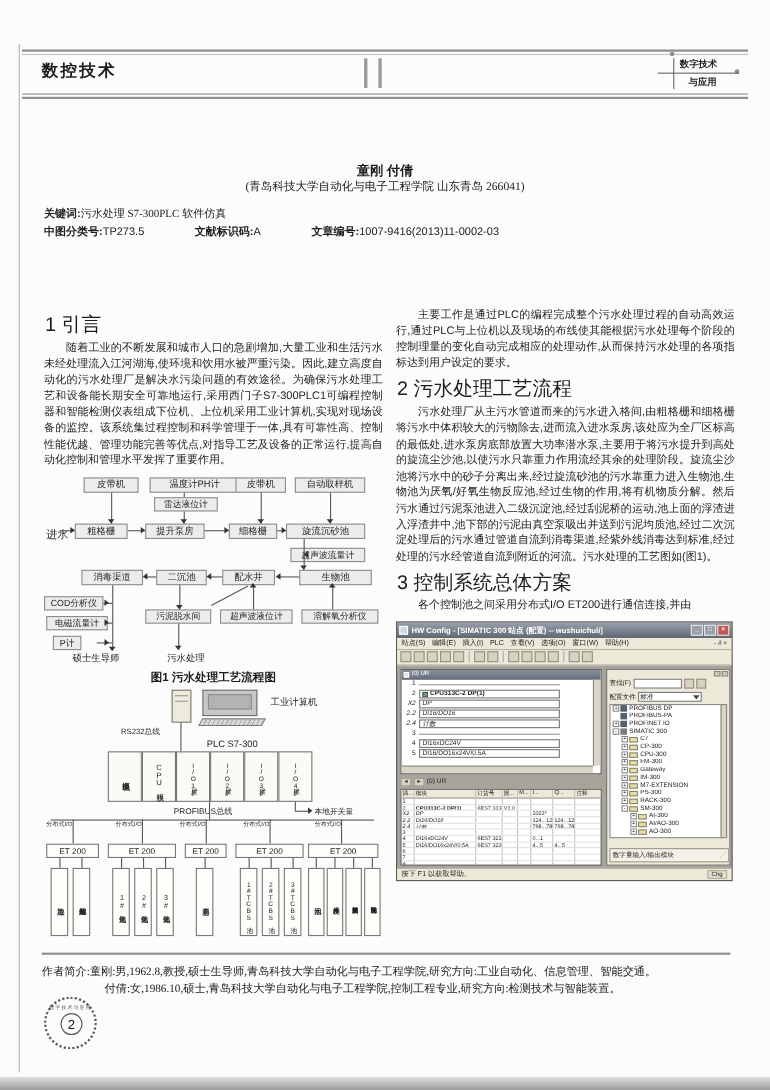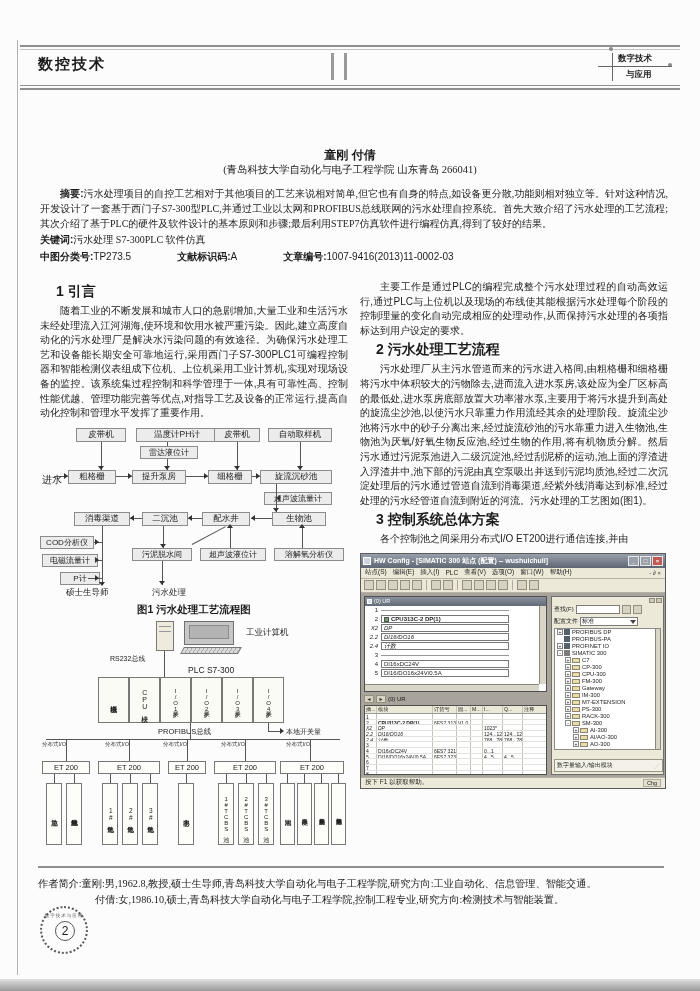--- a/index.html
+++ b/index.html
@@ -28,21 +28,21 @@
   
   .absblock{position:absolute;left:40px;right:32px;top:186px;font-size:10px;line-height:15px;text-align:justify}
   .absblock p{text-indent:2em;font-family:"Liberation Serif","DejaVu Serif",serif}
   .absblock .lbl{font-weight:bold;font-family:"Liberation Sans","DejaVu Sans",sans-serif;font-style:normal}
   .kwline{margin-top:1px;font-family:"Liberation Serif","DejaVu Serif",serif}
   .clsline{display:flex;margin-top:2px;font-family:"Liberation Sans","DejaVu Sans",sans-serif}
   .clsline .pair{margin-right:46px;white-space:nowrap}
   
   .col{position:absolute;top:280px;width:308px}
   .col-l{left:40px}.col-r{left:360px}
-  h3.sec{font-size:14px;font-weight:bold;margin:3px 16px 3px}
+  h3.sec{font-size:18px;font-weight:normal;margin:3px 1px 3px}
   p.body{font-size:10px;line-height:14.6px;text-align:justify;text-indent:2em}
   .caption{text-align:center;font-weight:bold;font-size:10.5px;margin:3px 0 4px}
   
   .fig{position:relative;width:306px}
   .fig1{height:174px;margin-top:5px;font-size:8.5px}
   .fig2{height:228px;margin-top:4px}
   .bx{position:absolute;height:14px;background:#ececec;border:1px solid #8c8c8c;display:flex;align-items:center;justify-content:center;text-align:center;padding:0 1px;white-space:nowrap;overflow:hidden}
   .bx.sm{height:13px;font-size:8px}
   .txt{position:absolute;white-space:nowrap}
   .ln{position:absolute;background:#555}
@@ -139,21 +139,20 @@
     <span class="hl"></span>
     <span class="t1">数字技术</span>
     <span class="t2">与应用</span>
   </div>
   <div class="rule rule-hdr-bottom"></div>
 
   <div class="authors">童刚  付倩</div>
   <div class="affil">(青岛科技大学自动化与电子工程学院  山东青岛  266041)</div>
 
   <div class="absblock">
-    <p><span class="lbl">摘要:</span><span>污水处理项目的自控工艺相对于其他项目的工艺来说相对简单,但它也有自身的特点,如设备更分散,功能则相对独立等。针对这种情况,开发设计了一套基于西门子S7-300型PLC,并通过工业以太网和PROFIBUS总线联网的污水处理自控系统。首先大致介绍了污水处理的工艺流程;其次介绍了基于PLC的硬件及软件设计的基本原则和步骤;最后利用STEP7仿真软件进行编程仿真,得到了较好的结果。</span></p>
     <div class="kwline"><span class="lbl">关键词:</span><span>污水处理  S7-300PLC  软件仿真</span></div>
     <div class="clsline">
       <span class="pair"><b>中图分类号:</b><span>TP273.5</span></span>
       <span class="pair"><b>文献标识码:</b><span>A</span></span>
       <span class="pair"><b>文章编号:</b><span>1007-9416(2013)11-0002-03</span></span>
     </div>
   </div>
 
   <div class="col col-l">
     <h3 class="sec">1 引言</h3>
@@ -167,24 +166,24 @@
       <div class="bx sm" style="left:100px;top:20px;width:58px">雷达液位计</div>
       <span class="txt" style="left:2px;top:47px;font-size:10px">进水</span>
       <div class="bx" style="left:28px;top:44px;width:48px">粗格栅</div>
       <div class="bx" style="left:92px;top:44px;width:54px">提升泵房</div>
       <div class="bx" style="left:168px;top:44px;width:44px">细格栅</div>
       <div class="bx" style="left:220px;top:44px;width:72px">旋流沉砂池</div>
       <div class="bx sm" style="left:224px;top:66px;width:68px">超声波流量计</div>
       <div class="bx" style="left:34px;top:86px;width:56px">消毒渠道</div>
       <div class="bx" style="left:102px;top:86px;width:46px">二沉池</div>
       <div class="bx" style="left:162px;top:86px;width:48px">配水井</div>
-      <div class="bx" style="left:232px;top:86px;width:54px">生物池</div>
+      <div class="bx" style="left:232px;top:86px;width:66px">生物池</div>
       <div class="bx sm" style="left:0;top:110px;width:54px">COD分析仪</div>
       <div class="bx sm" style="left:2px;top:128px;width:56px">电磁流量计</div>
-      <div class="bx sm" style="left:20px;top:146px;width:40px">P计</div>
+      <div class="bx sm" style="left:8px;top:146px;width:26px">P计</div>
       <div class="bx sm" style="left:92px;top:122px;width:60px">污泥脱水间</div>
       <div class="bx sm" style="left:160px;top:122px;width:66px">超声波液位计</div>
       <div class="bx sm" style="left:234px;top:122px;width:70px">溶解氧分析仪</div>
       <span class="txt" style="left:26px;top:161px;font-size:8.5px">硕士生导师</span>
       <span class="txt" style="left:112px;top:161px;font-size:8.5px">污水处理</span>
       <div>
         <i class="ln" style="left:61px;top:16px;width:1px;height:28px"></i>
         <i class="ln" style="left:127px;top:16px;width:1px;height:4px"></i>
         <i class="ln" style="left:127px;top:33px;width:1px;height:11px"></i>
         <i class="ln" style="left:197px;top:16px;width:1px;height:28px"></i>

